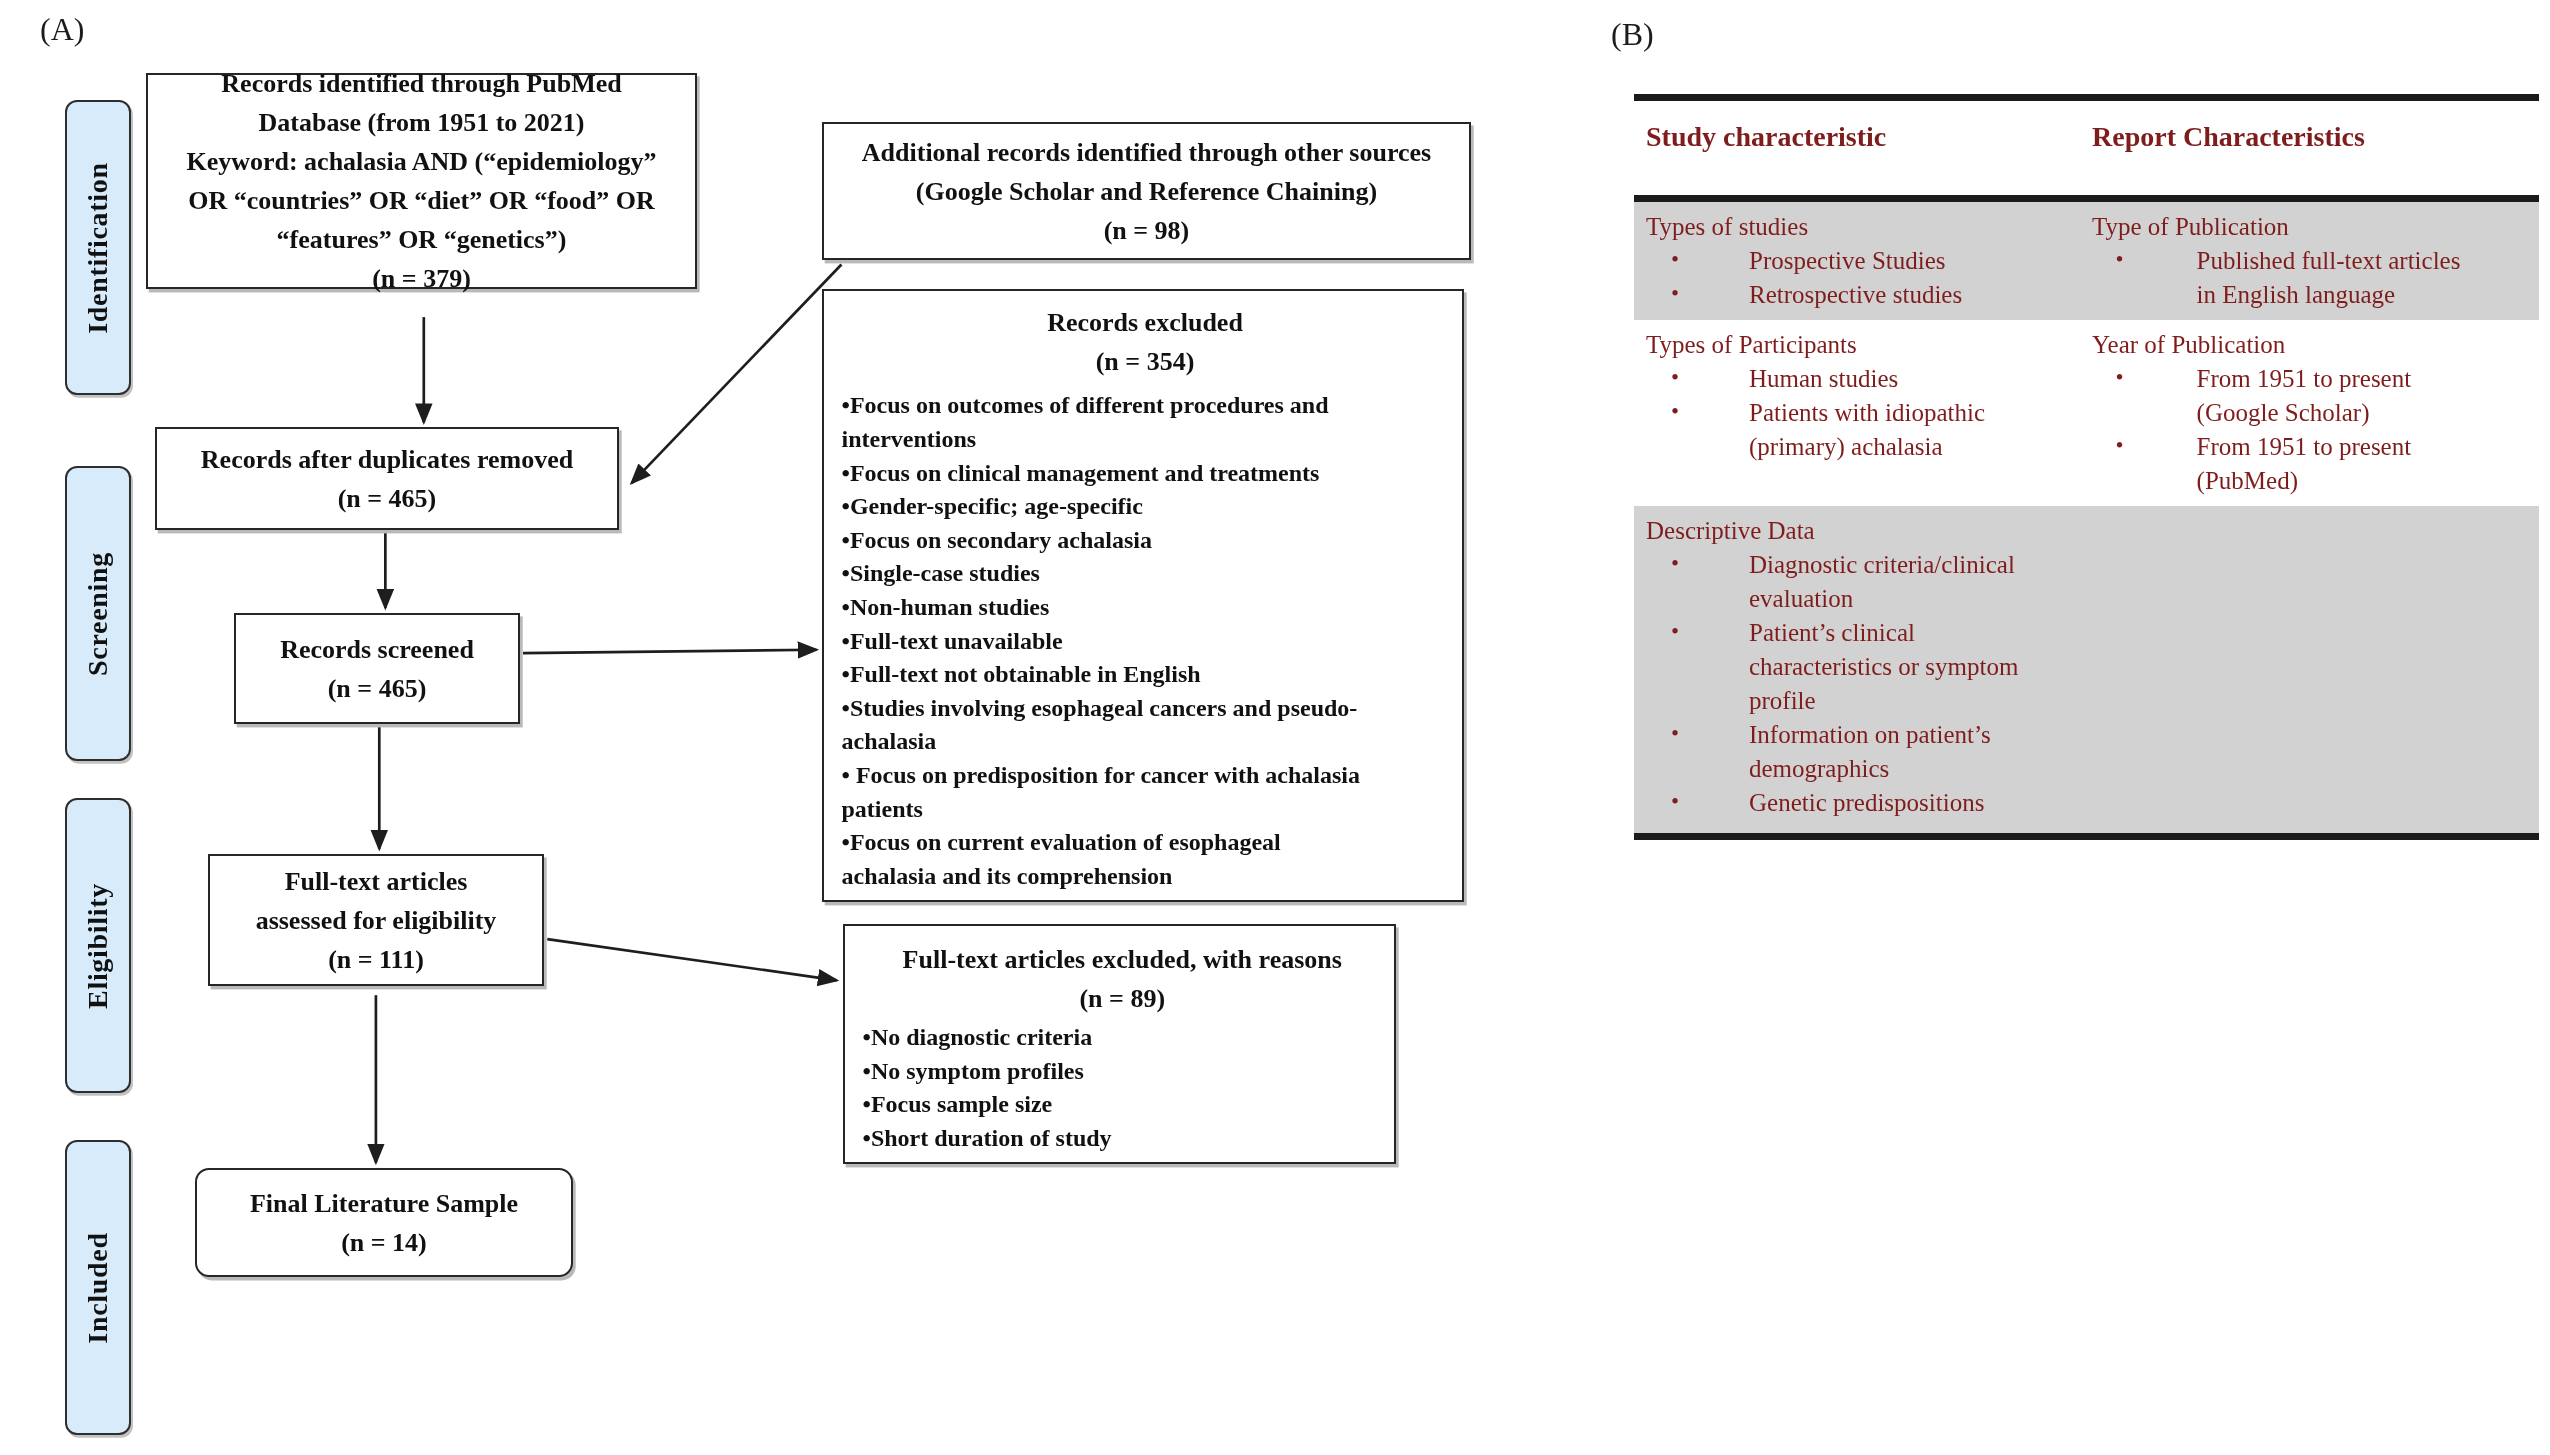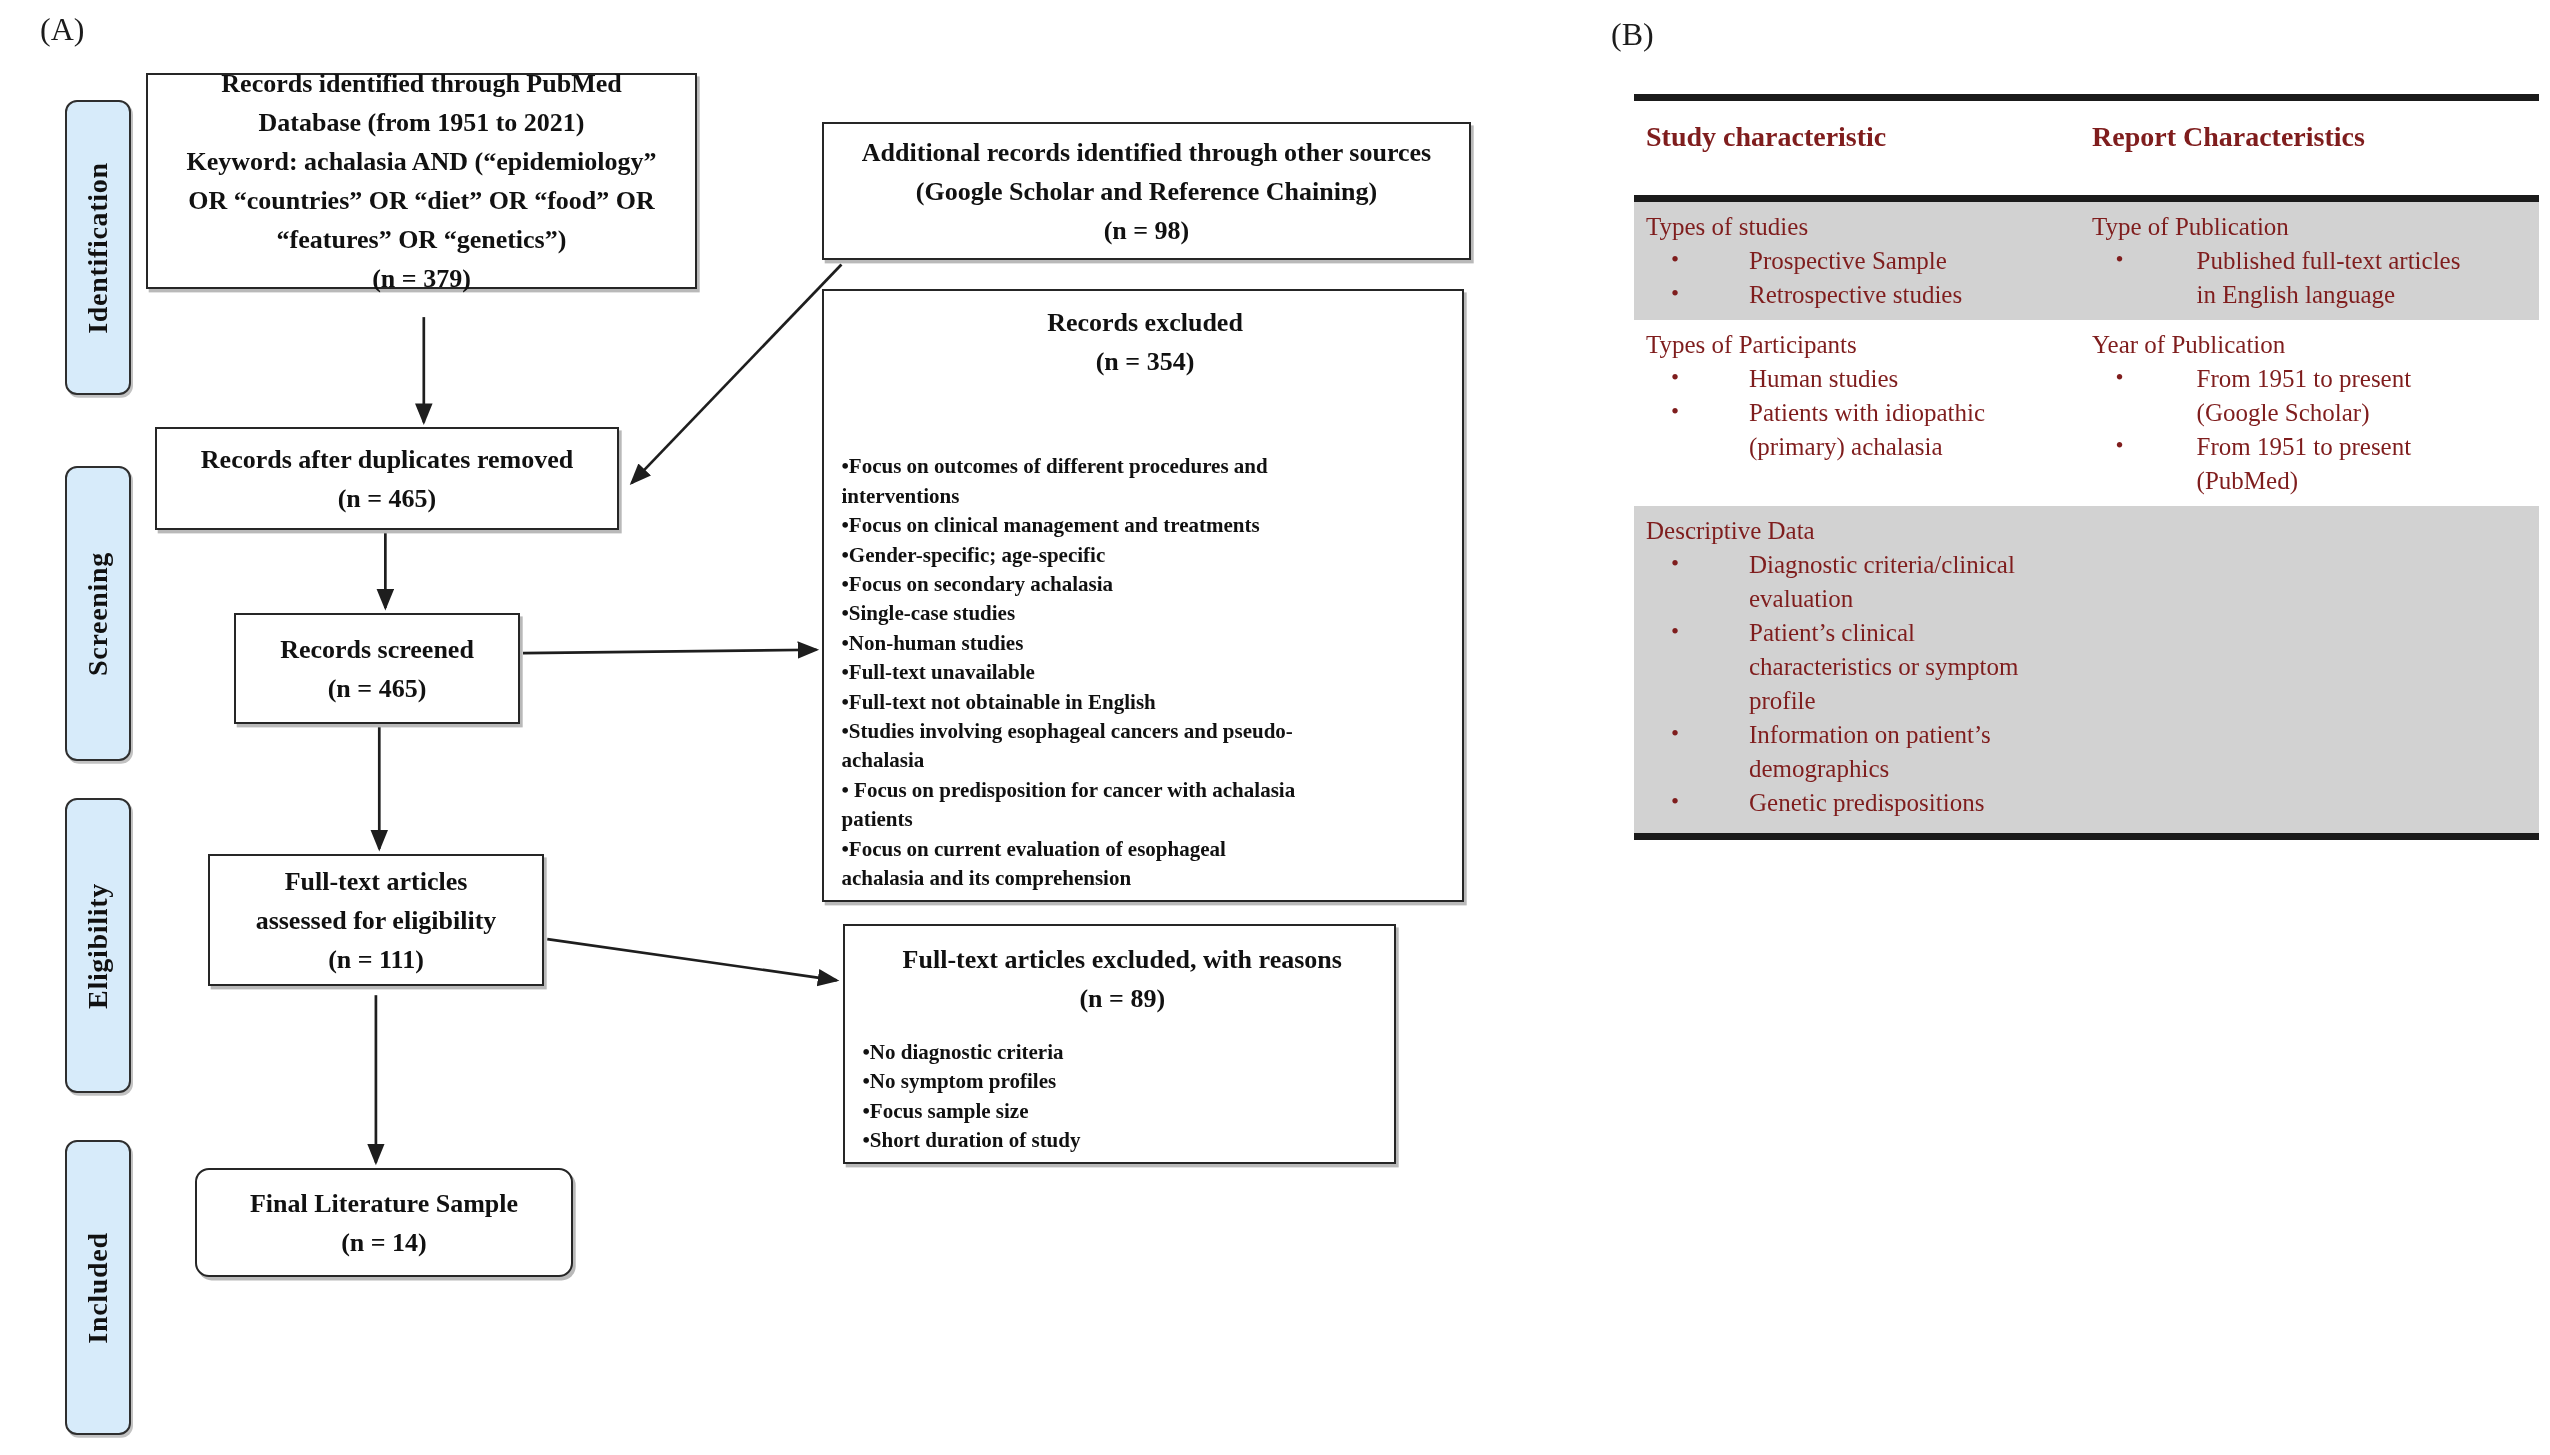--- a/index.html
+++ b/index.html
@@ -60,21 +60,21 @@
   }
   .fbox .ftext { font-size: 26px; line-height: 1.5; }
   .fbox.list-box { justify-content: space-between; }
   .fbox.list-box .ftitle { font-size: 26px; line-height: 1.5; text-align: center; width: 100%; }
   .fbox.list-box ul.flist {
     list-style: none;
     margin: 2.7px 0 0 0;
     padding: 0;
     width: 100%;
     text-align: left;
-    font-size: 21px;
+    font-size: 24px;
     line-height: 1.4;
   }
   .fbox.list-box ul.flist li { white-space: pre-line; }
 
   
   #arrows { position: absolute; left: 0; top: 0; pointer-events: none; }
   #arrows line { stroke: #1e1e1e; stroke-width: 4; }
 
   
   #tableB {
@@ -229,21 +229,21 @@
       <div class="hright">Report Characteristics</div>
     </div>
     <div class="rule"></div>
 
     <div class="trow gray">
       <div class="cell-left">
         <div class="ctitle">Types of studies</div>
         <ul class="tbullets">
           <li>
               <span class="dot">•</span>
-              <span class="btext">Prospective Sample</span>
+              <span class="btext">Prospective Studies</span>
             </li>
           <li>
               <span class="dot">•</span>
               <span class="btext">Retrospective studies</span>
             </li>
         </ul>
       </div>
       <div class="cell-right">
         <div class="ctitle">Type of Publication</div>
         <ul class="tbullets">

